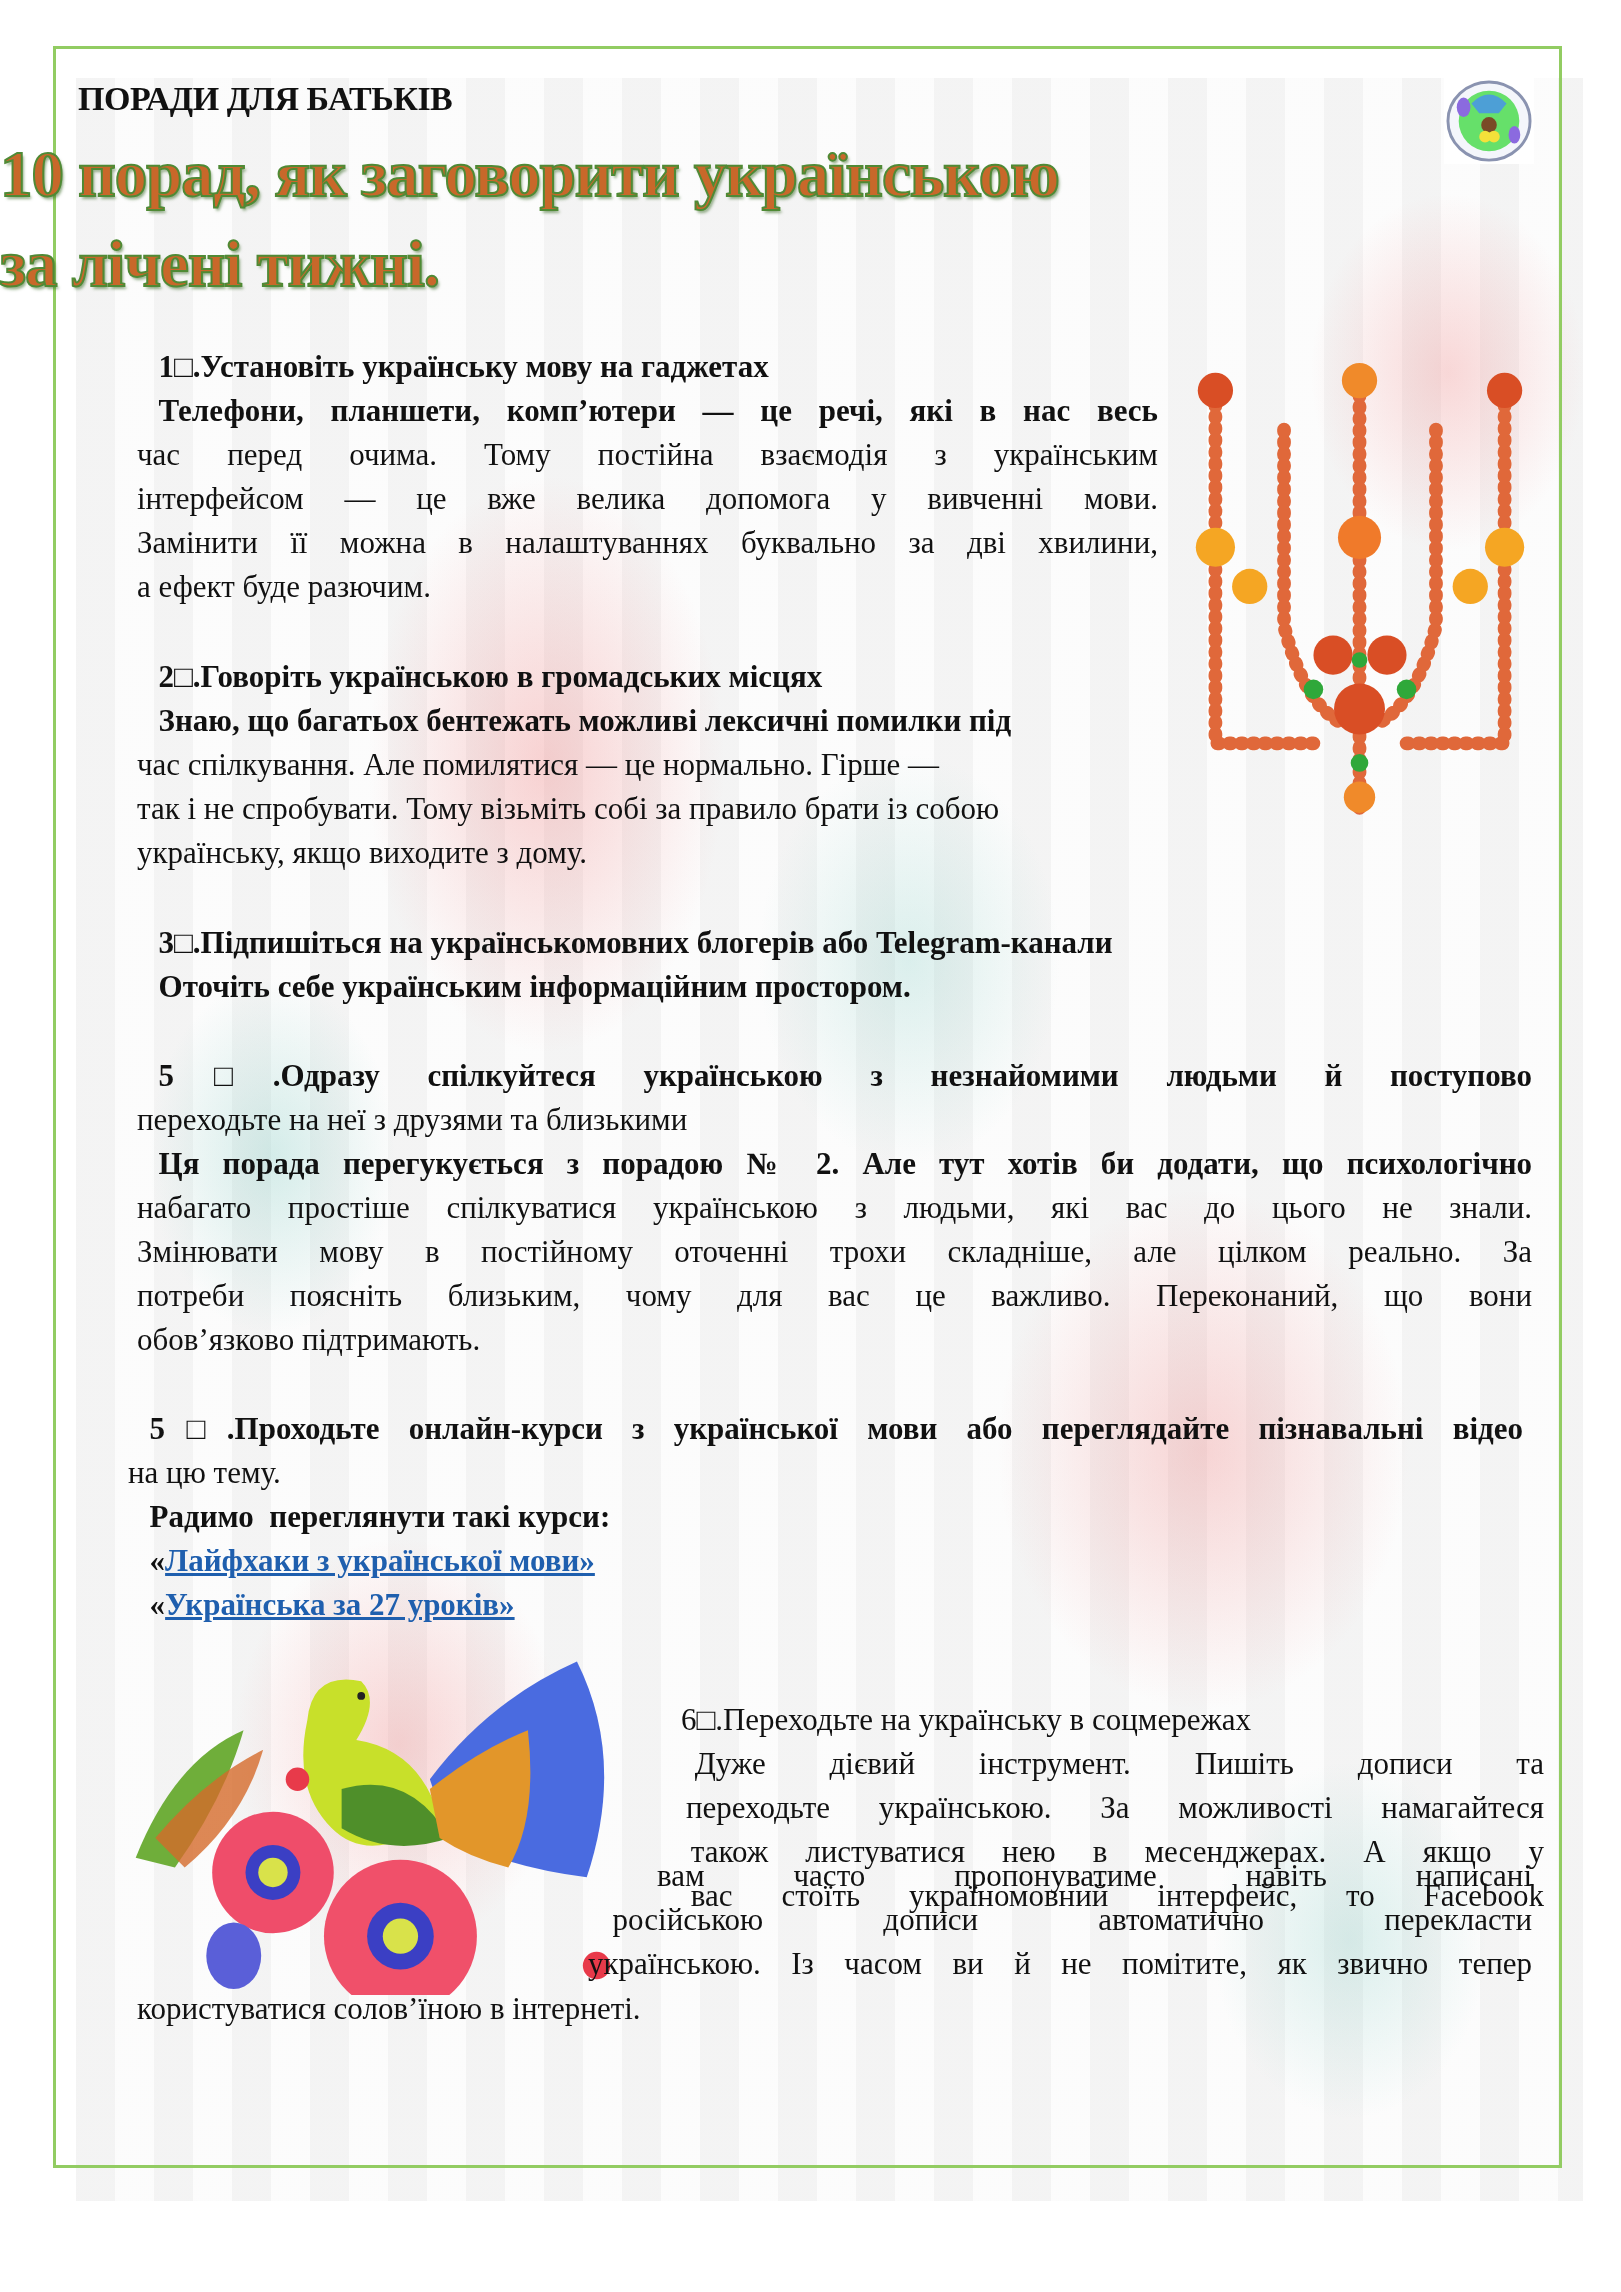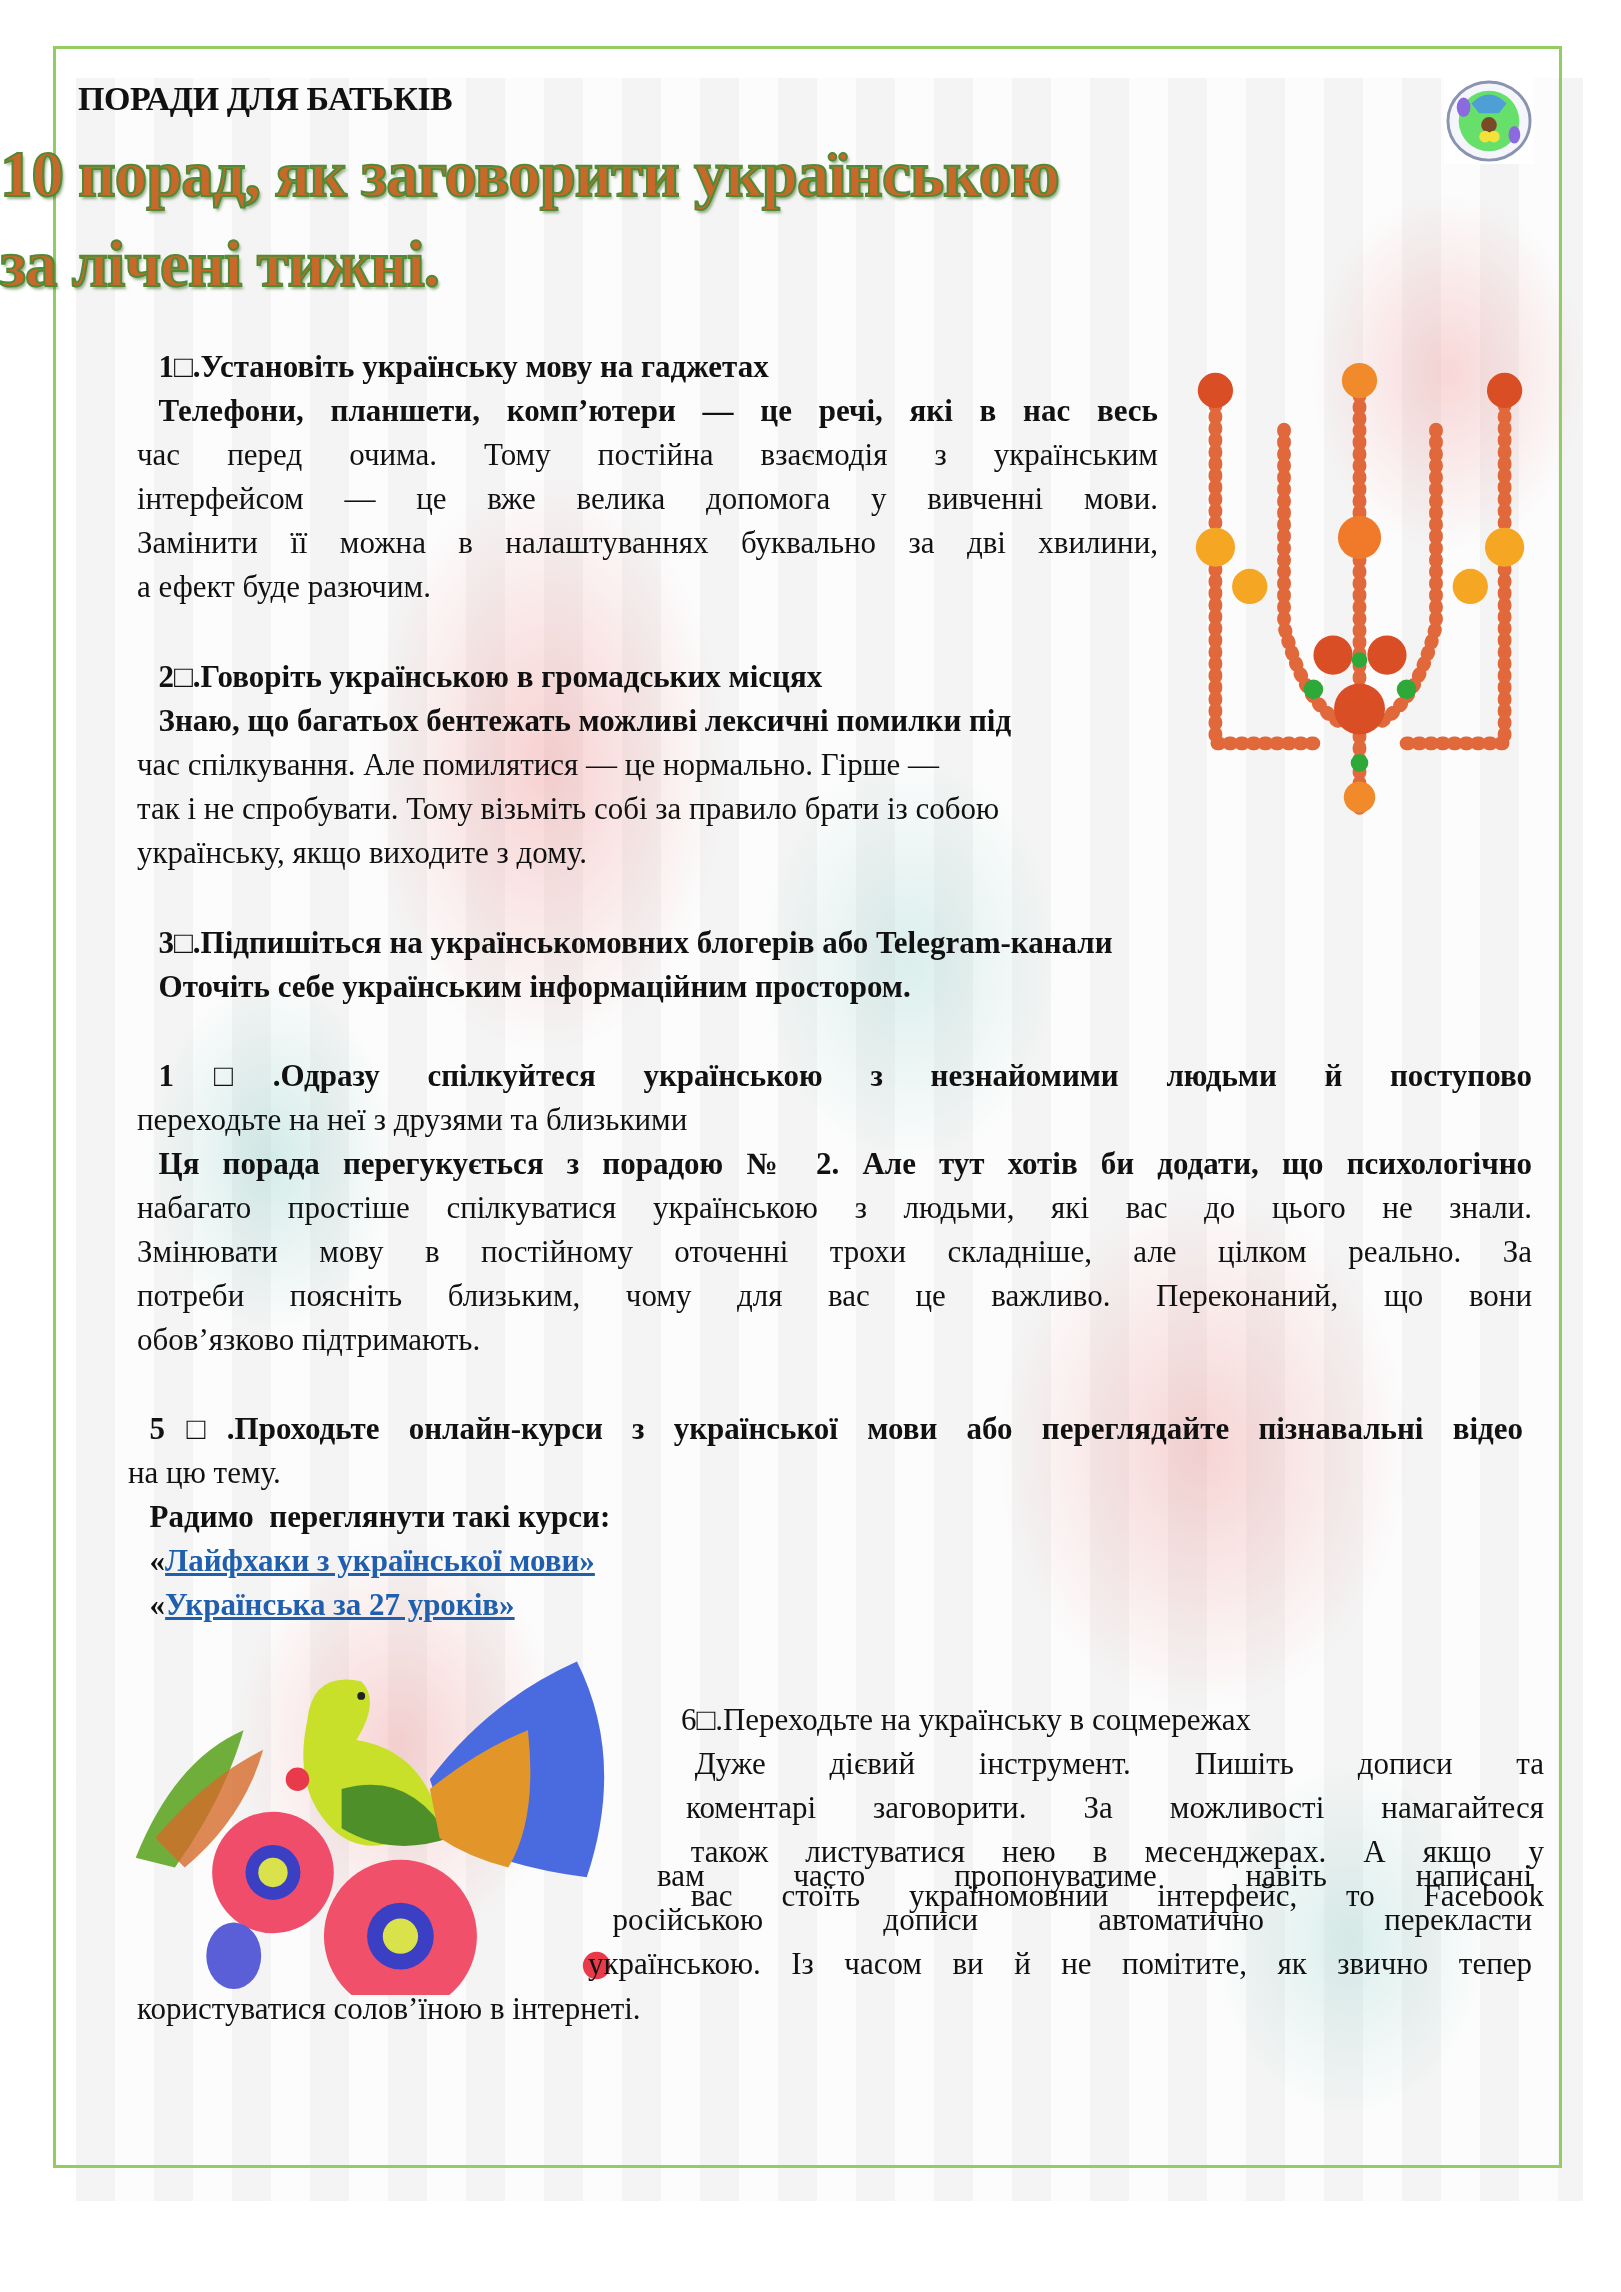--- a/index.html
+++ b/index.html
@@ -125,21 +125,21 @@
   <p>так і не спробувати. Тому візьміть собі за правило брати із собою</p>
   <p>українську, якщо виходите з дому.</p>
 </div>
 
 <div class="para" style="left:137px; top:921px; width:1392px;">
   <p class="heading ind">3□.Підпишіться на українськомовних блогерів або Telegram-канали</p>
   <p class="ind">Оточіть себе українським інформаційним простором.</p>
 </div>
 
 <div class="para" style="left:137px; top:1054px; width:1395px;">
-  <p class="ind" style="text-align-last:justify">1□.Одразу спілкуйтеся українською з незнайомими людьми й поступово</p>
+  <p class="ind" style="text-align-last:justify">5□.Одразу спілкуйтеся українською з незнайомими людьми й поступово</p>
   <p>переходьте на неї з друзями та близькими</p>
   <p class="ind" style="text-align-last:justify">Ця порада перегукується з порадою № 2. Але тут хотів би додати, що психологічно</p>
   <p style="text-align-last:justify">набагато простіше спілкуватися українською з людьми, які вас до цього не знали.</p>
   <p style="text-align-last:justify">Змінювати мову в постійному оточенні трохи складніше, але цілком реально. За</p>
   <p style="text-align-last:justify">потреби поясніть близьким, чому для вас це важливо. Переконаний, що вони</p>
   <p>обов’язково підтримають.</p>
 </div>
 
 <div class="para" style="left:128px; top:1407px; width:1395px;">
   <p class="ind" style="text-align-last:justify">5□.Проходьте онлайн-курси з української мови або переглядайте пізнавальні відео</p>
@@ -166,21 +166,21 @@
     <path d="M320 150 Q370 110 420 90 Q430 180 400 230 Q360 220 330 200z" fill="#e2962a"></path>
     <circle cx="250" cy="55" r="4" fill="#222"></circle>
     <circle cx="490" cy="330" r="14" fill="#e83a4a"></circle>
     <circle cx="185" cy="140" r="12" fill="#e83a4a"></circle>
   </svg>
 </div>
 
 <div class="para" style="left:681px; top:1678px; width:863px;margin-top:20px;">
   <p class="heading">6□.Переходьте на українську в соцмережах</p>
   <p style="text-align-last:justify; padding-left:13.7px">Дуже дієвий інструмент. Пишіть дописи та</p>
-  <p style="text-align-last:justify; padding-left:4.9px">коментарі заговорити. За можливості намагайтеся</p>
+  <p style="text-align-last:justify; padding-left:4.9px">переходьте українською. За можливості намагайтеся</p>
   <p style="text-align-last:justify; padding-left:9.8px">також листуватися нею в месенджерах. А якщо у</p>
   <p style="text-align-last:justify; padding-left:9.8px">вас стоїть україномовний інтерфейс, то Facebook</p>
 </div>
 <div class="para" style="left:588px; top:1854px; width:944px;">
   <p style="text-align-last:justify; padding-left:69px">вам часто пропонуватиме навіть написані</p>
   <p style="text-align-last:justify; padding-left:24.5px">російською дописи автоматично перекласти</p>
   <p style="text-align-last:justify">українською. Із часом ви й не помітите, як звично тепер</p>
 </div>
 <div class="para" style="left:137px; top:1987px; width:1395px;">
   <p>користуватися солов’їною в інтернеті.</p>

